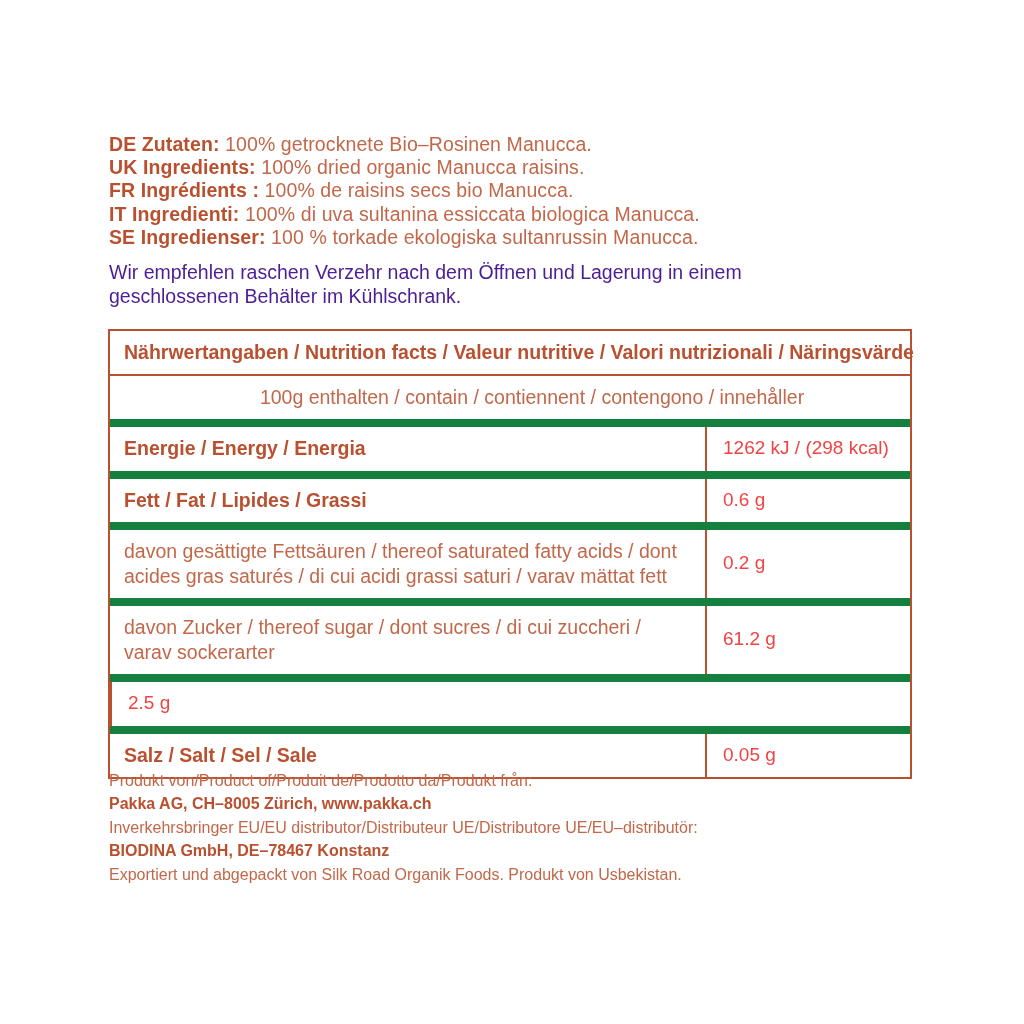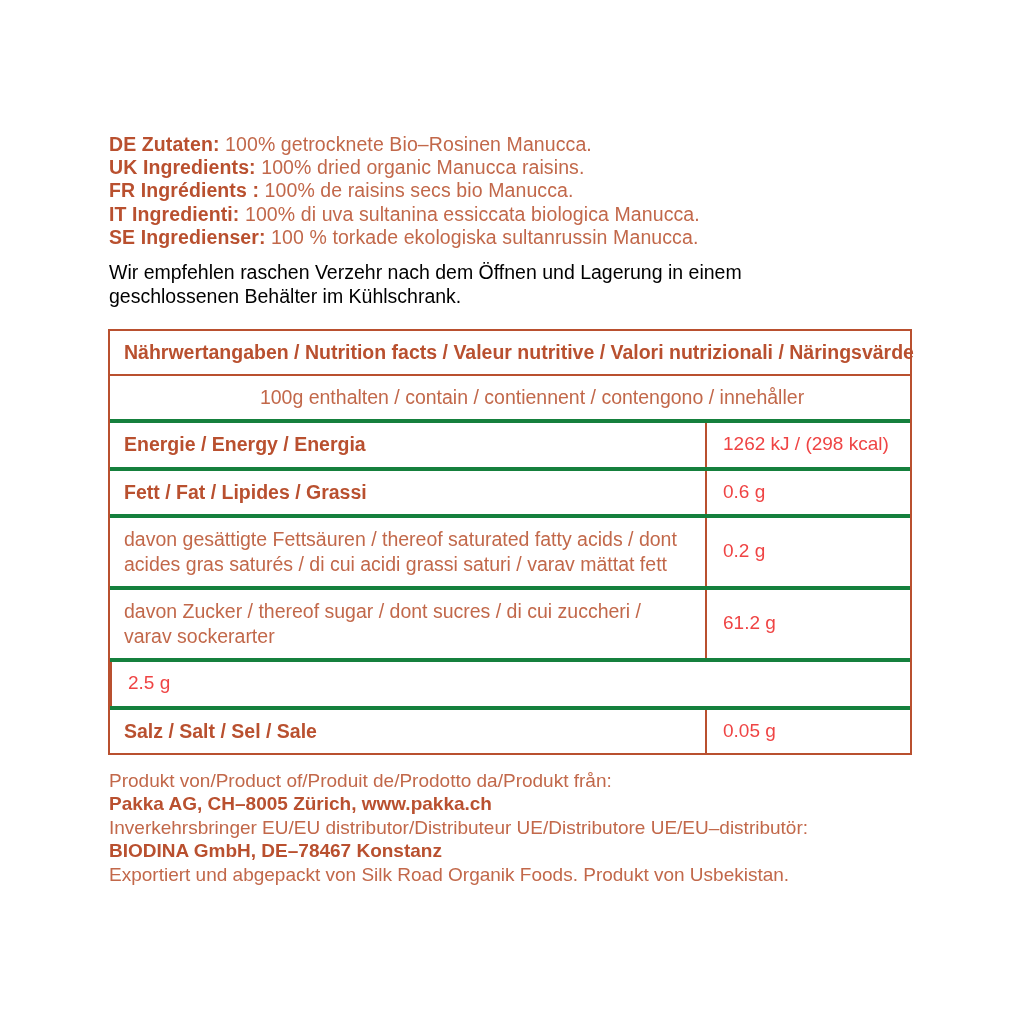--- a/index.html
+++ b/index.html
@@ -47,37 +47,37 @@
   }
 
   
   .storage-note {
     position: absolute;
     left: 109px;
     top: 261px;
     width: 740px;
     font-size: 19.5px;
     line-height: 23.5px;
-    color: #000000;
+    color: #4c1d95;
     font-weight: normal;
   }
 
   
   .nutrition-table {
     position: absolute;
     left: 108px;
     top: 329px;
     width: 804px;
     border: 2px solid #b9502f;
     box-sizing: border-box;
     border-collapse: collapse;
   }
   .nt-row {
     display: flex;
-    border-top: 4px solid #15803d;
+    border-top: 8px solid #15803d;
     box-sizing: border-box;
   }
   .nt-row:first-child {
     border-top: none;
   }
   .nt-fullrow {
     display: block;
     border-top: 2px solid #b9502f;
     box-sizing: border-box;
   }
@@ -131,21 +131,21 @@
   }
 
   
   .footer {
     position: absolute;
     left: 109px;
     top: 769px;
     width: 820px;
   }
   .ft-line {
-    font-size: 19px;
+    font-size: 16px;
     line-height: 23.4px;
     color: #c2684a;
     font-weight: normal;
     white-space: nowrap;
   }
   .ft-line.bold {
     font-weight: bold;
     color: #b9502f;
   }
 </style>

